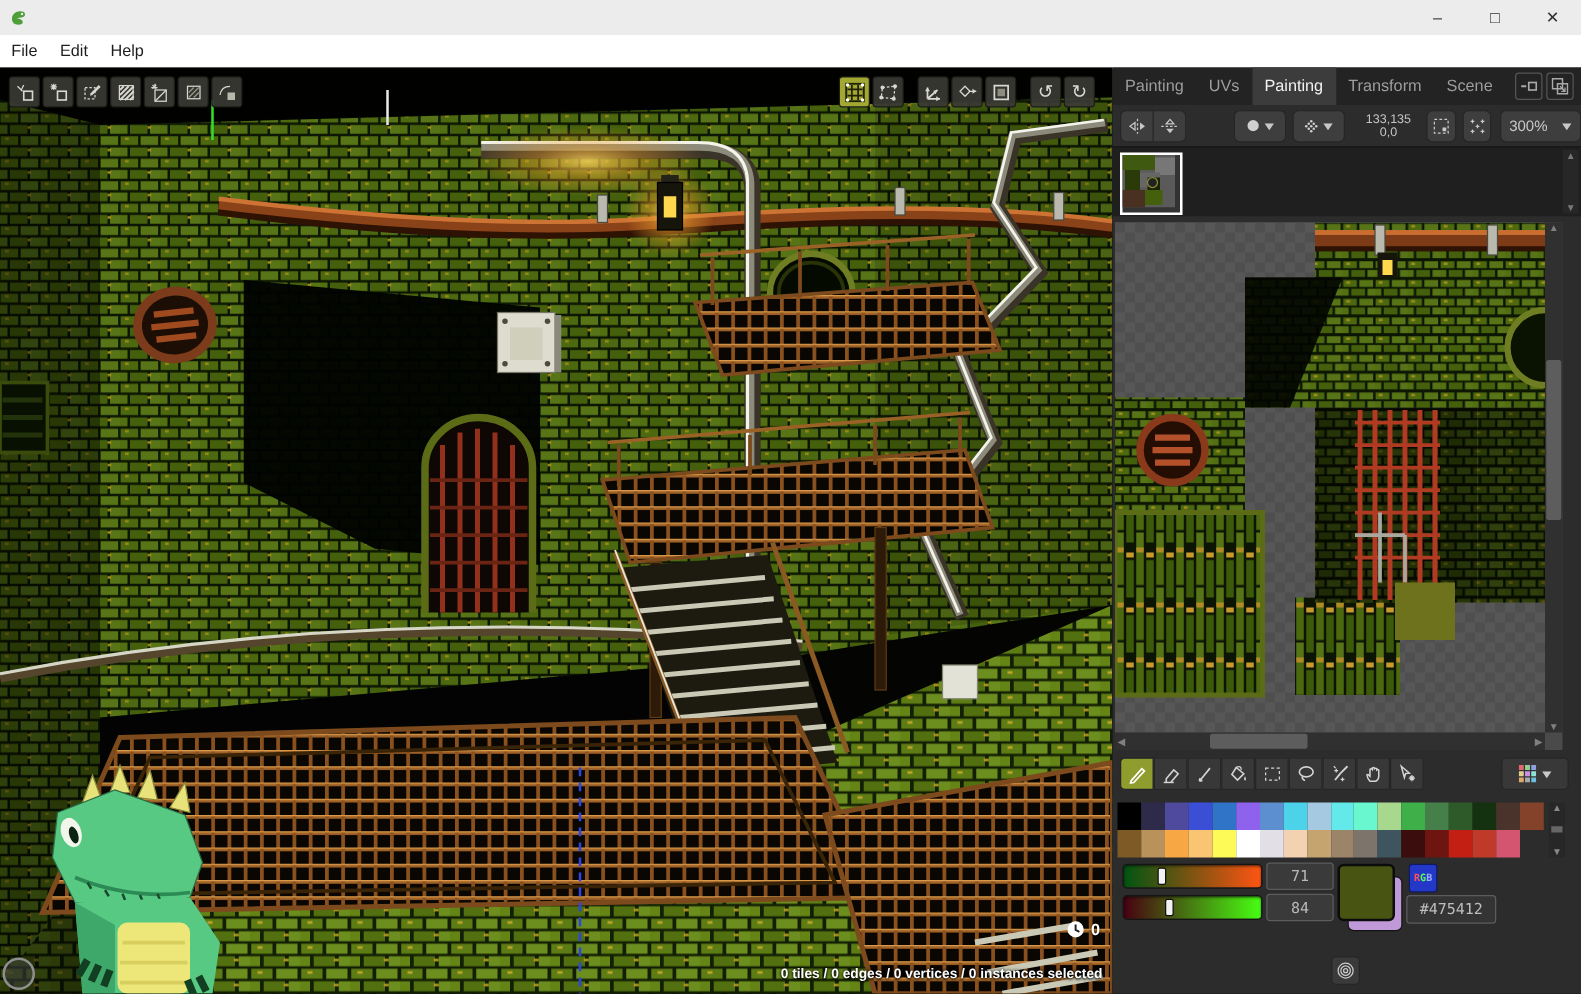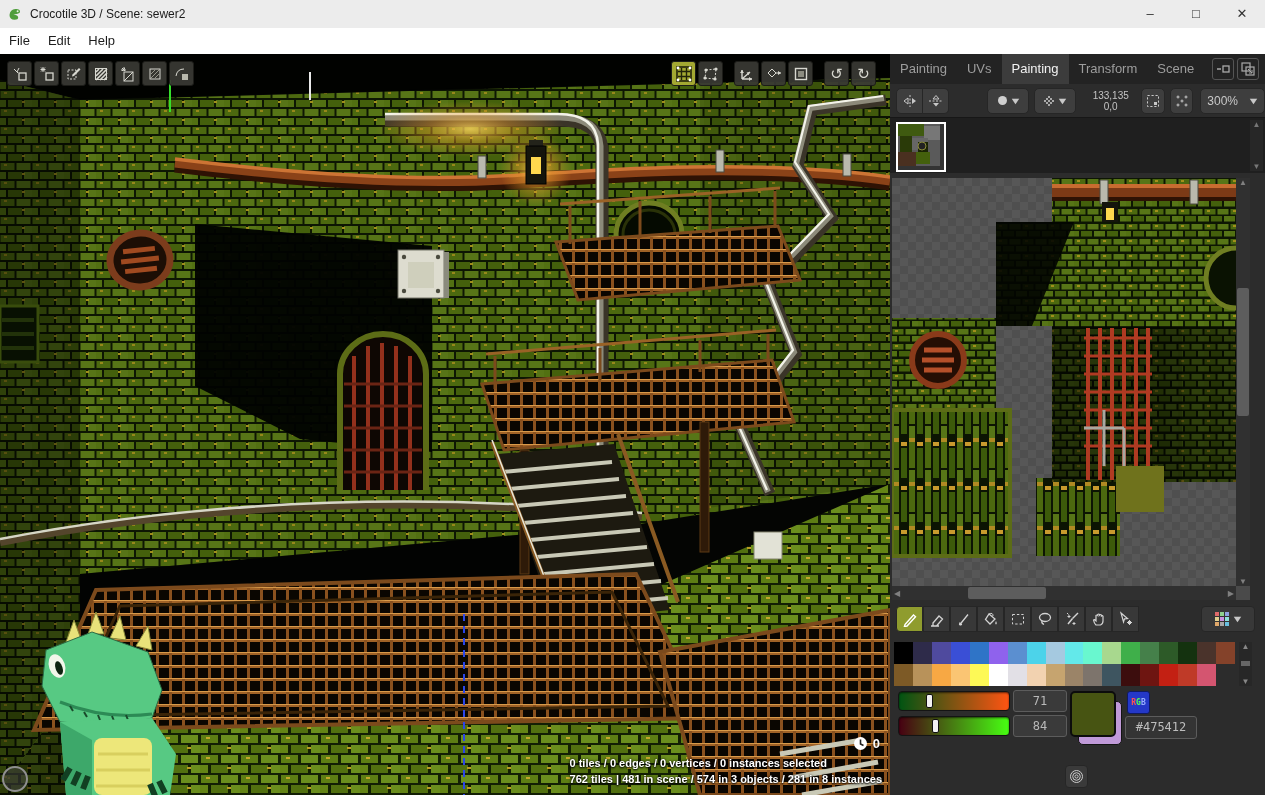--- a/index.html
+++ b/index.html
@@ -112,21 +112,20 @@
               display:flex;align-items:center;justify-content:center;color:#ccc;}
 </style>
 </head>
 <body>
 
 <div id="titlebar" class="abs">
   <svg id="app-icon" class="abs" viewBox="0 0 16 16">
     <path d="M2.5,9 Q3,3.5 8.5,3 q4.5,-.3 4.5,2.6 q0,2 -3.2,2.4 l-3.4,.6 q4.8,.6 4.8,3.2 q0,1.9 -3.6,1.9 Q2.6,13.7 2.5,9 z" fill="#4f9e3c"></path>
     <circle cx="10.6" cy="5.2" r="1" fill="#eaf5e4"></circle>
   </svg>
-  <div id="title-text" class="abs">Crocotile 3D / Scene: sewer2</div>
   <div id="btn-min" class="wbtn abs">–</div>
   <div id="btn-max" class="wbtn abs">□</div>
   <div id="btn-close" class="wbtn abs">✕</div>
 </div>
 
 <div id="menubar" class="abs">
   <div class="menu-item">File</div>
   <div class="menu-item">Edit</div>
   <div class="menu-item">Help</div>
 </div>
@@ -391,21 +390,20 @@
   <div id="history-row">
     <svg width="15" height="15" viewBox="0 0 15 15">
         <circle cx="7.5" cy="7.5" r="6.5" fill="#fff"></circle>
         <path d="M7.5,3.5 V8 L10.5,9.5" stroke="#222" stroke-width="1.6" fill="none"></path>
       </svg>
     <span>0</span>
   </div>
 
   <div id="vp-status">
     <div>0 tiles / 0 edges / 0 vertices / 0 instances selected</div>
-    <div>762 tiles | 481 in scene / 574 in 3 objects / 281 in 8 instances</div>
   </div>
 
   <div id="orbit-circle"></div>
 </div>
 
 <div id="panel" class="abs">
 
   <div id="tabbar">
     <div class="tab">Painting</div>
     <div class="tab">UVs</div>

